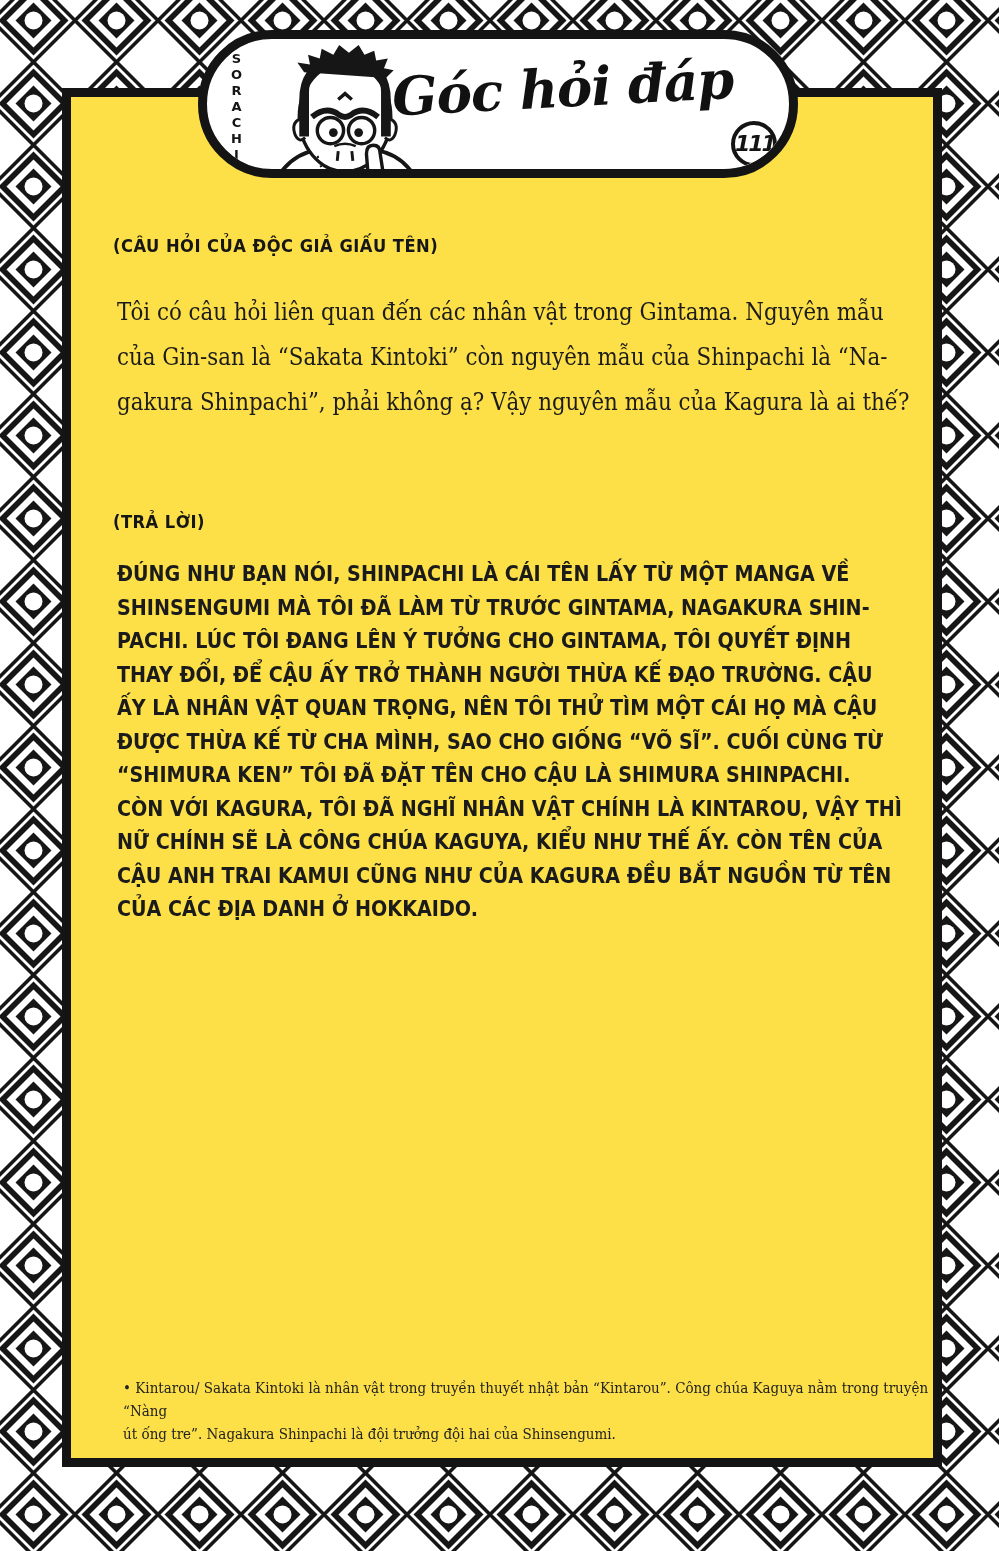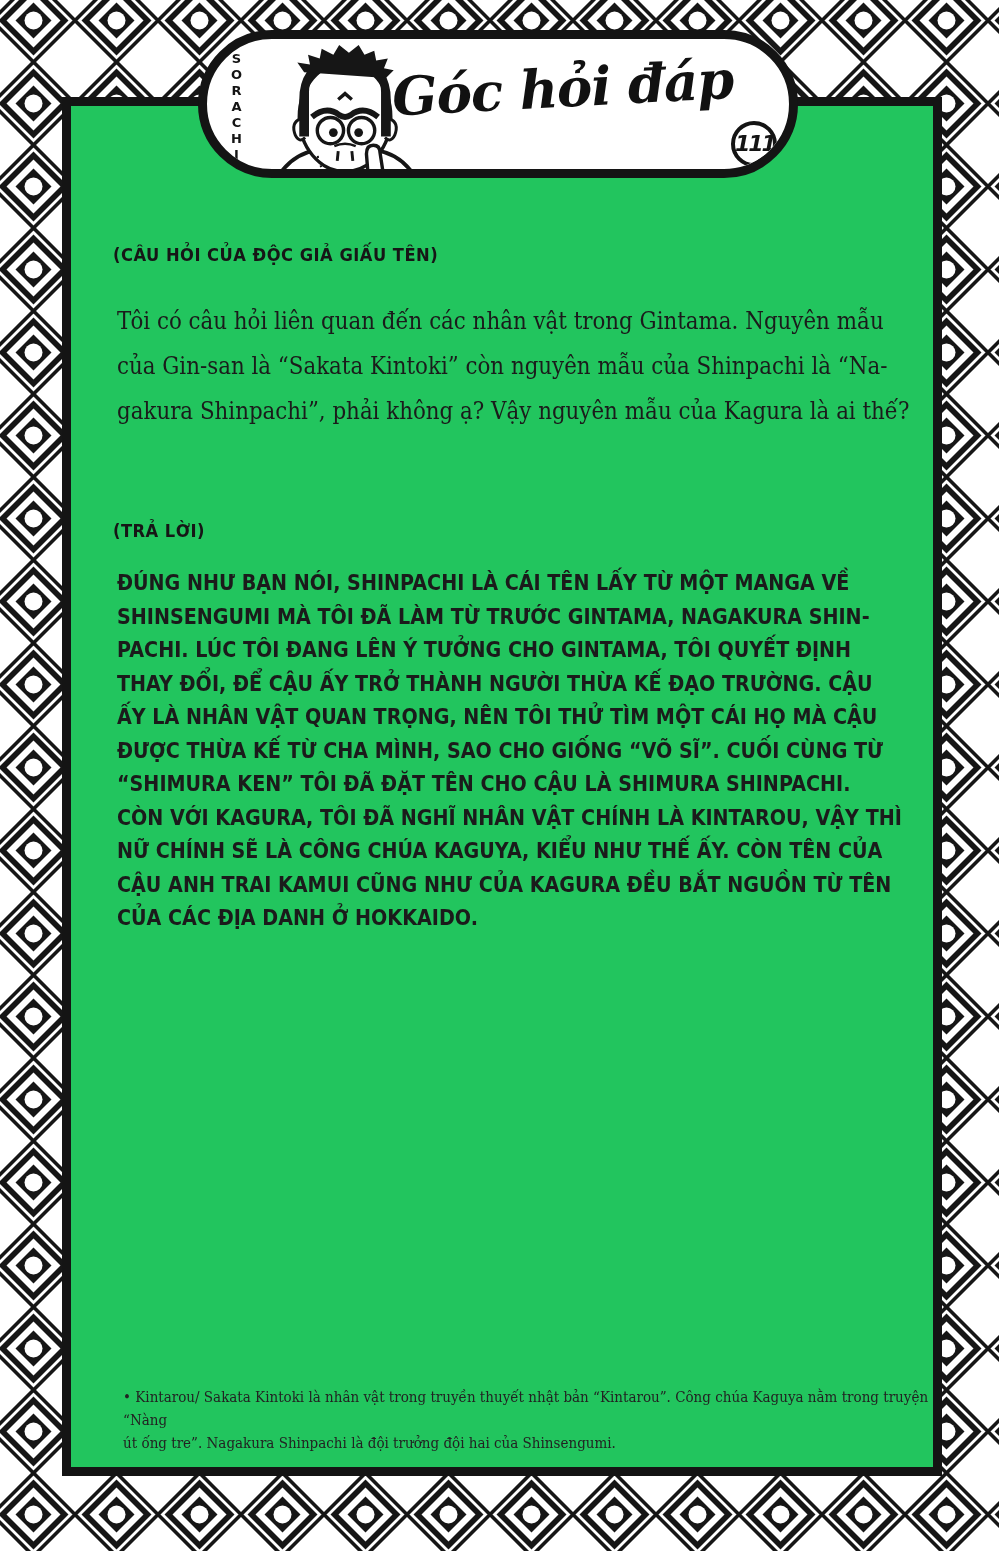--- a/index.html
+++ b/index.html
@@ -9,23 +9,23 @@
     width: 999px; height: 1551px;
     overflow: hidden;
     background: #fff;
     font-family: "DejaVu Sans", sans-serif;
     color: #161616;
   }
   .bg-pattern { position: absolute; left: 0; top: 0; z-index: 0; }
 
   .content-box {
     position: absolute;
-    left: 62px; top: 97px;
+    left: 62px; top: 88px;
     width: 880px; height: 1379px;
-    background: #22c55e;
+    background: #fde047;
     border: 9px solid #141414;
     z-index: 1;
   }
 
   .header-pill {
     position: absolute;
     left: 198px; top: 30px;
     width: 600px; height: 148px;
     background: #fff;
     border: 9px solid #141414;

